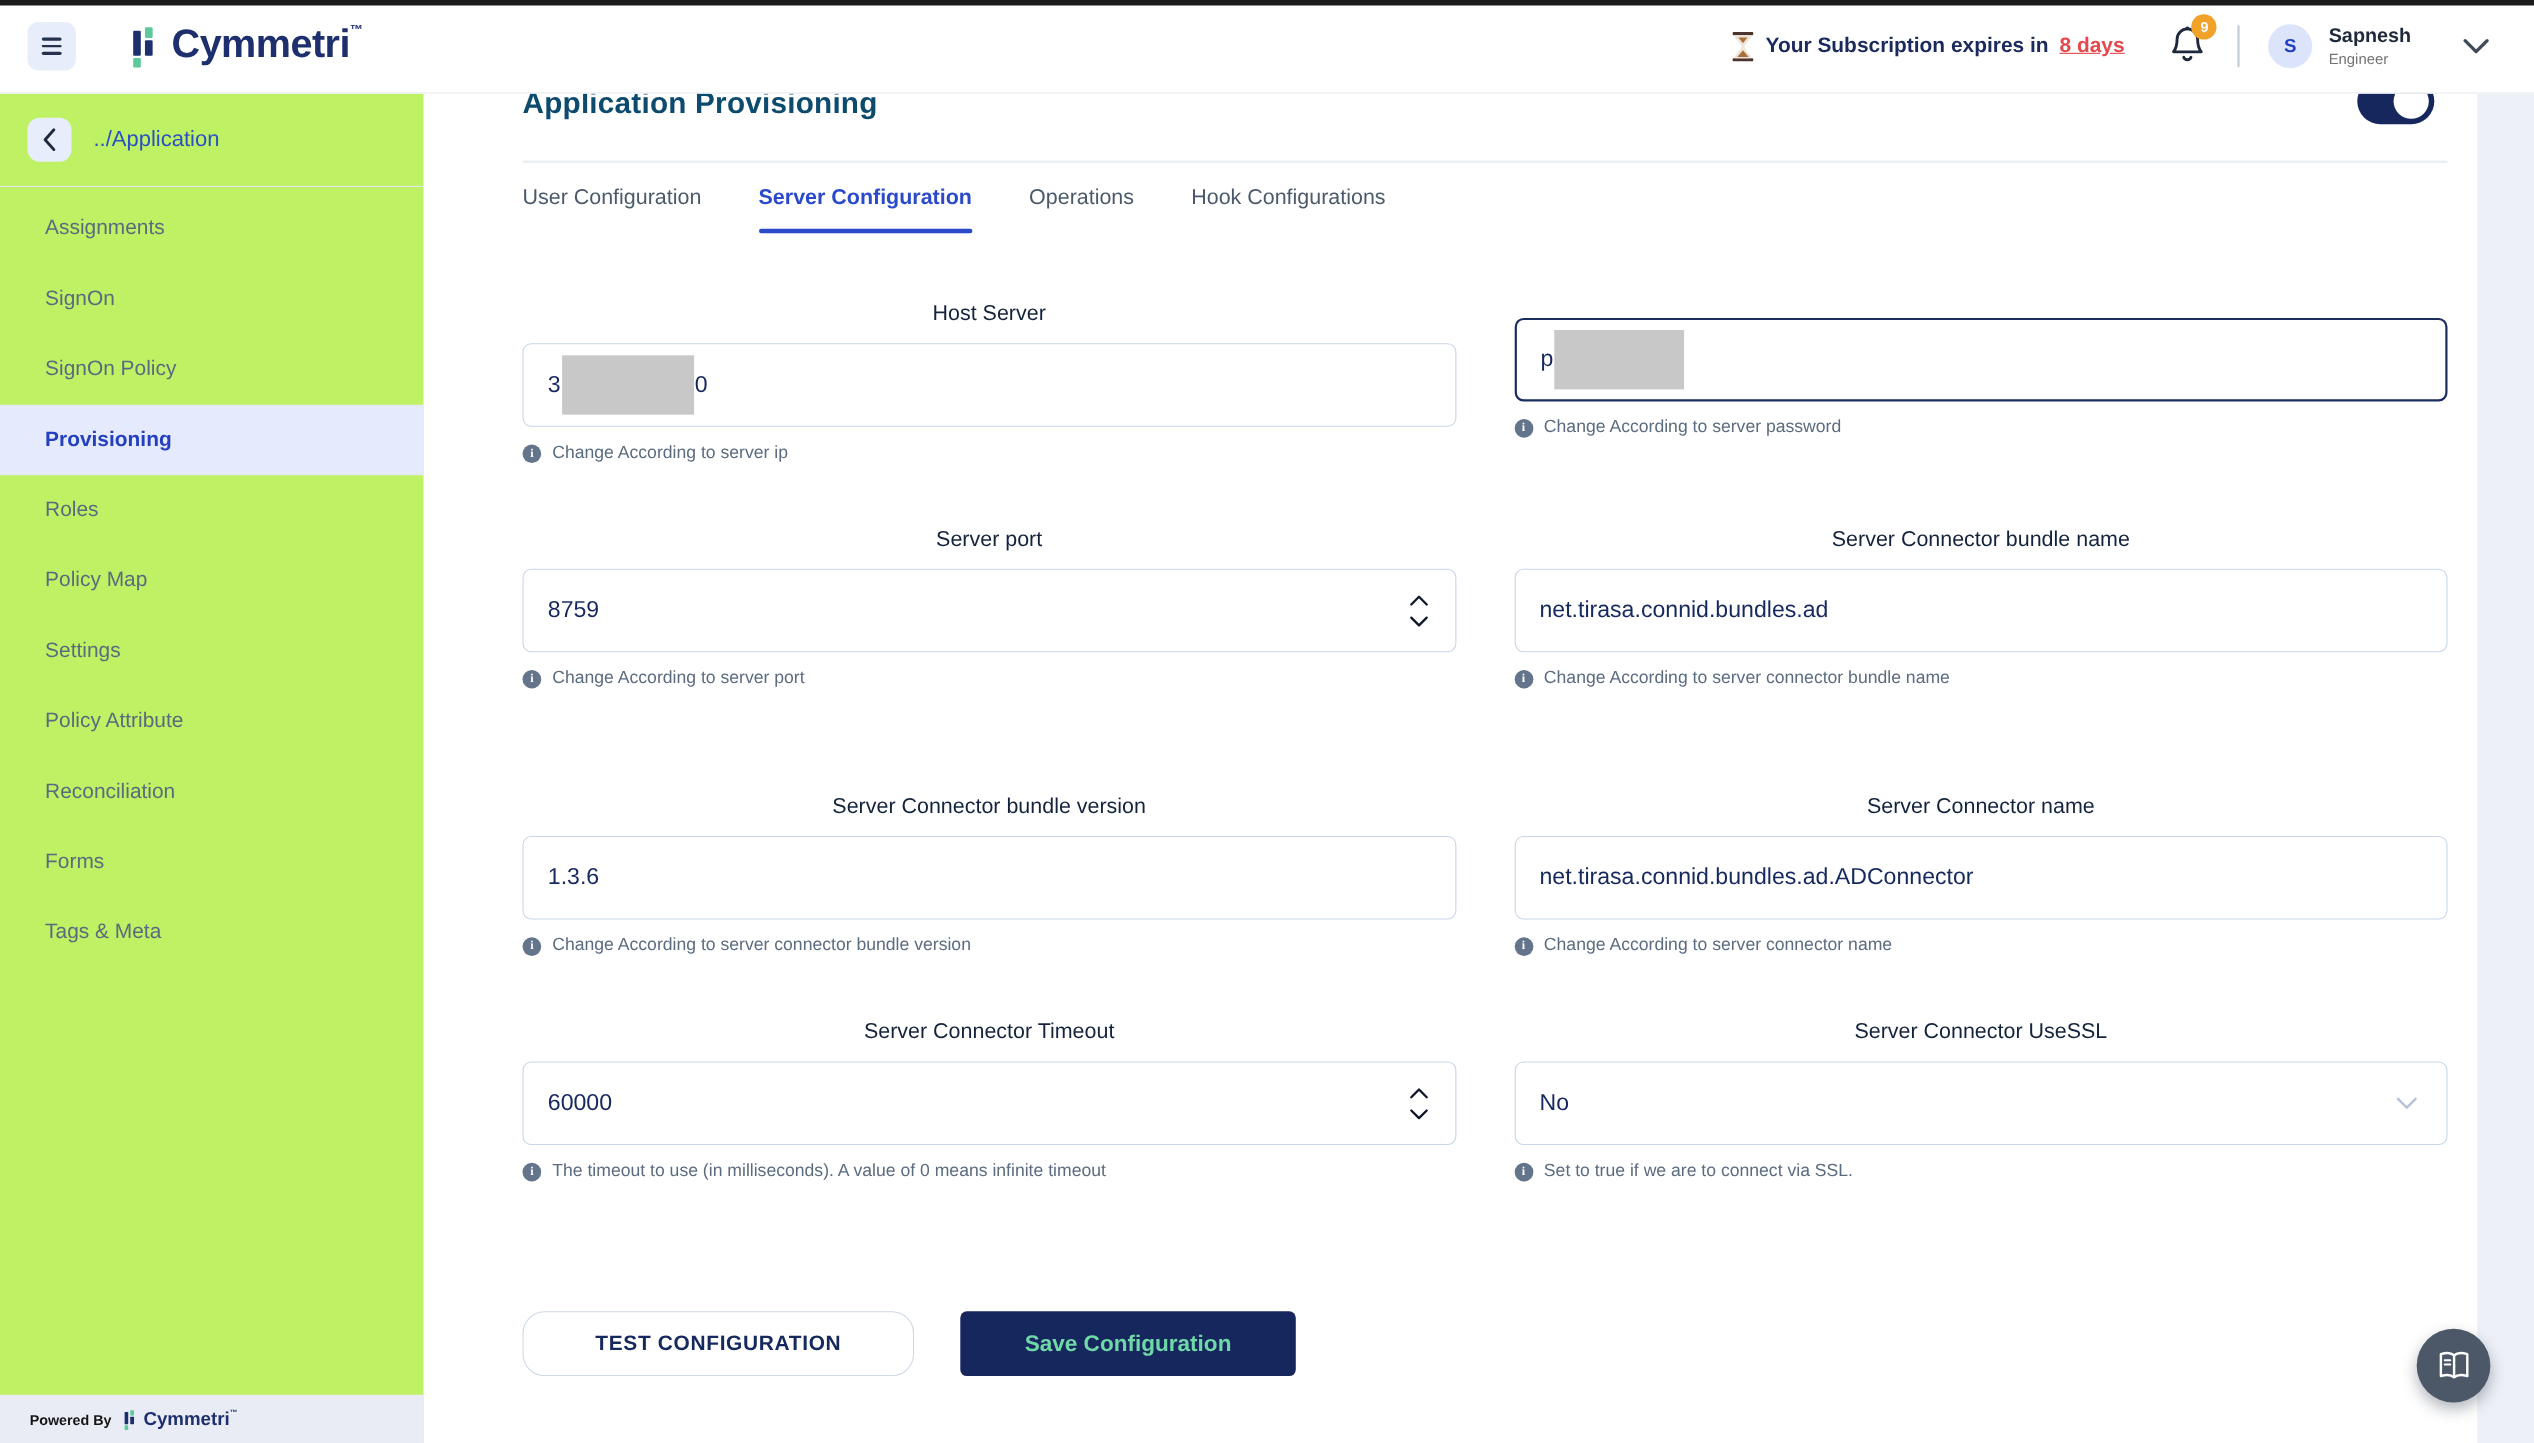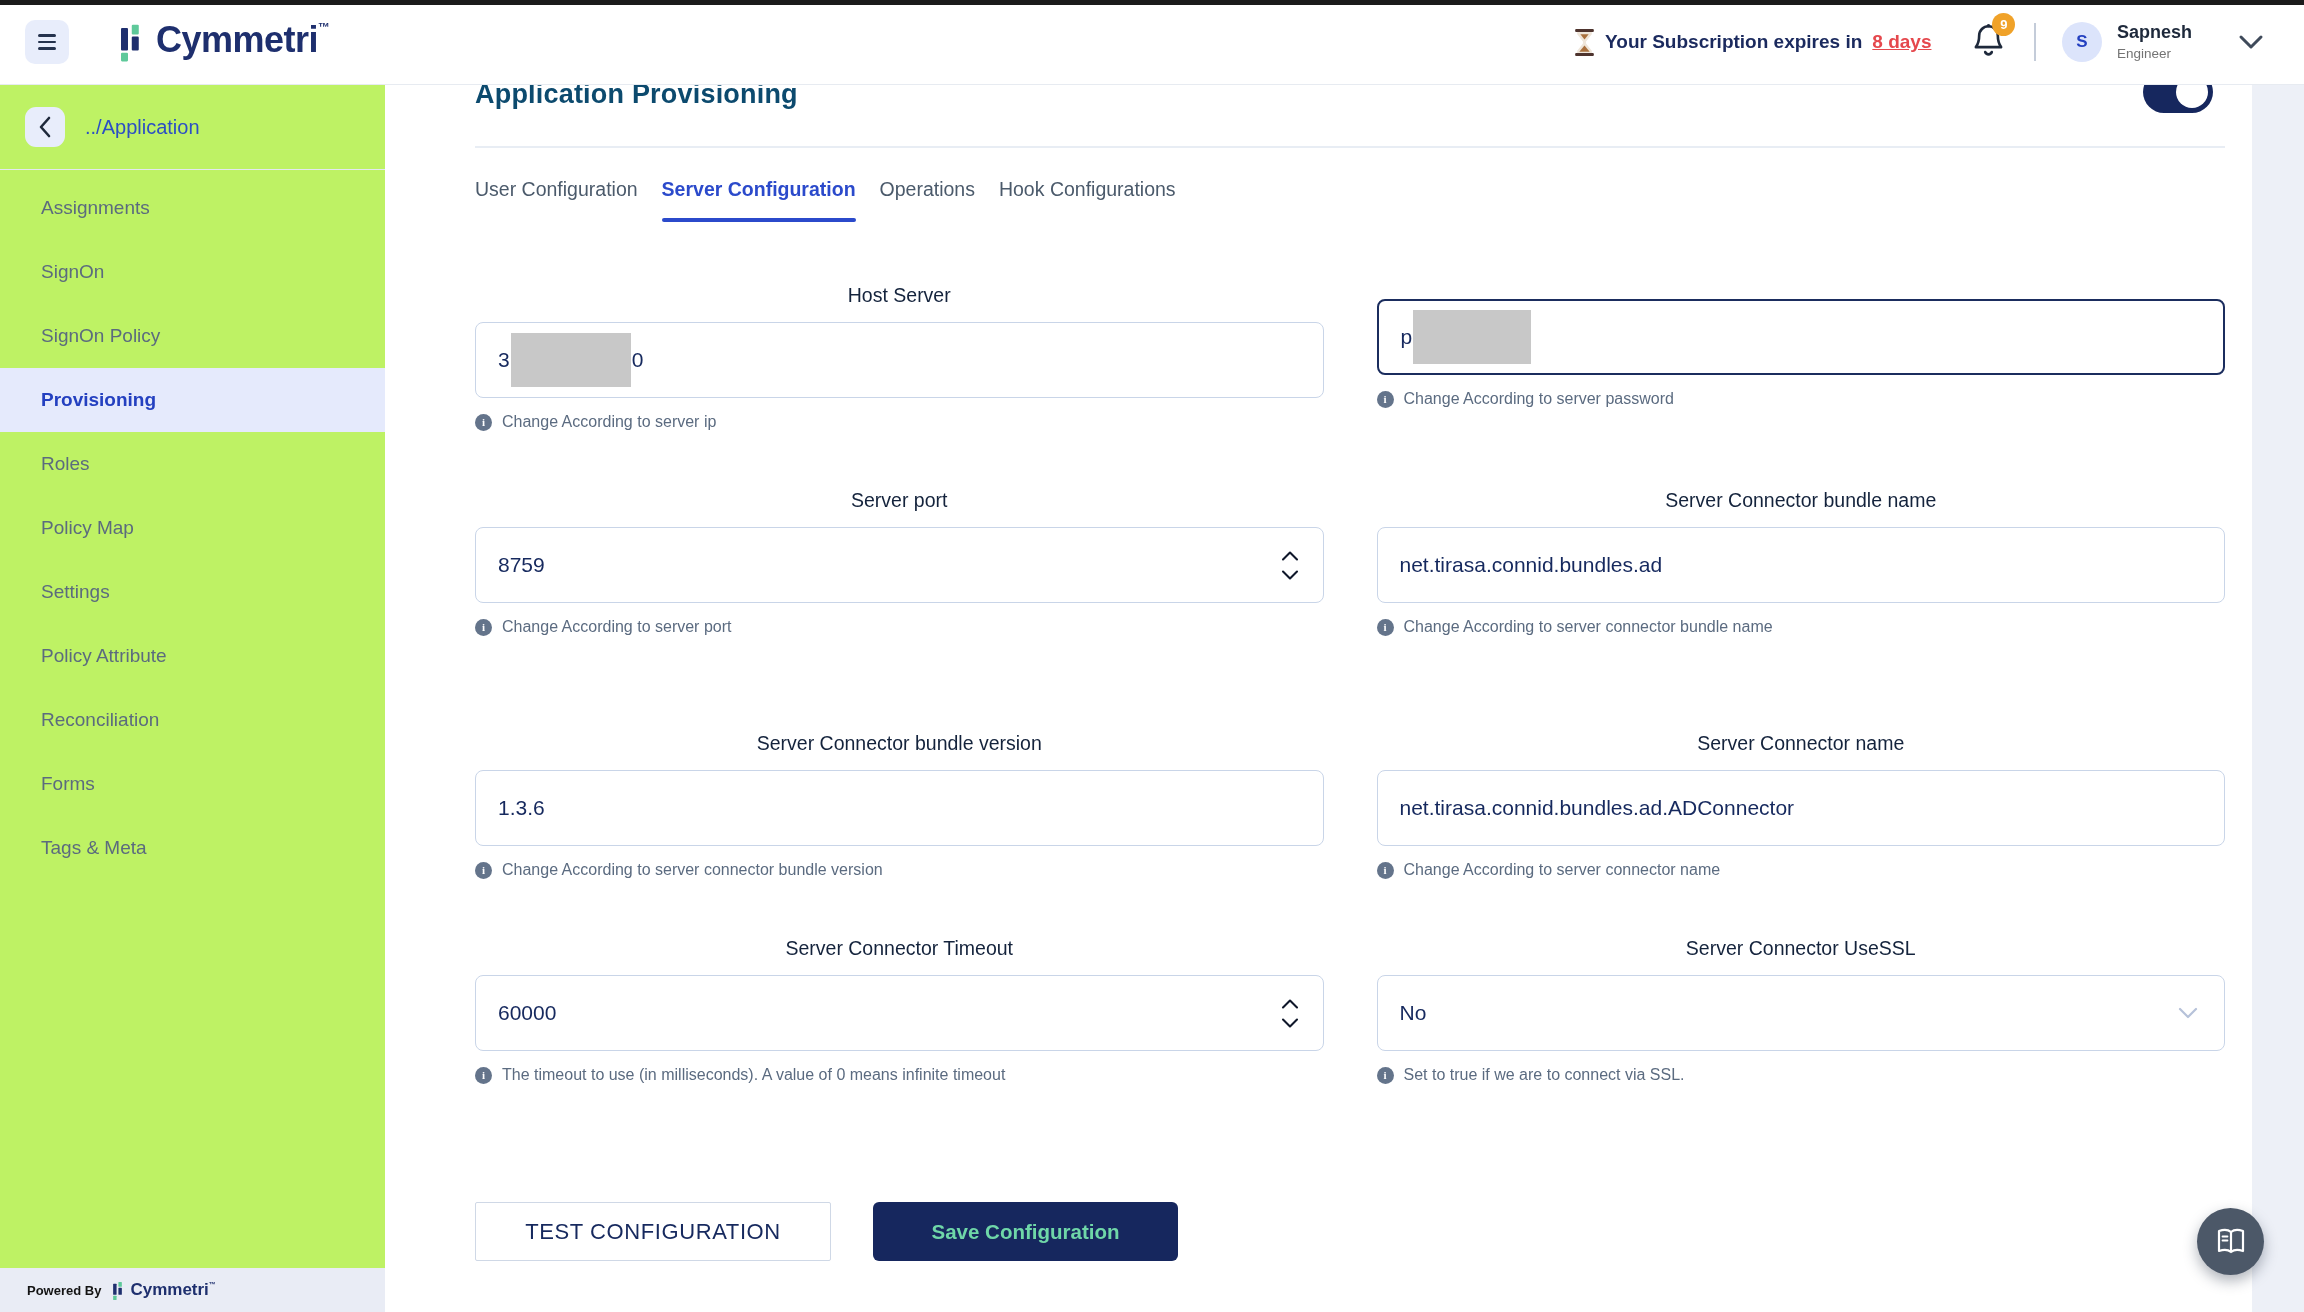--- a/index.html
+++ b/index.html
@@ -50,21 +50,21 @@
   
   .main { position:absolute; left:385px; top:85px; right:0; bottom:0; background:#fff; overflow:hidden; z-index:10; }
   .gutter { position:absolute; right:0; top:0; bottom:0; width:52px; background:#edf0f7; }
   .content { position:relative; padding:0 79px 0 90px; }
   .page-title { margin-top:-6px; font-size:27px; font-weight:bold; color:#0c4a6e; letter-spacing:0.2px; }
   .switch { position:absolute; top:-14px; right:91px; width:70px; height:42px; background:#16275e;
     border-radius:21px; cursor:pointer; }
   .switch .knob { position:absolute; top:5px; right:5px; width:32px; height:32px; background:#fff; border-radius:50%; }
   .title-divider { height:2px; background:#e8edf4; margin-top:36px; }
 
-  .tabs { display:flex; gap:24px; margin-top:30px; }
+  .tabs { display:flex; gap:52px; margin-top:20px; }
   .tab { font-size:19.5px; color:#4b5a6b; cursor:pointer; }
   .tab.active { color:#2b4acb; font-weight:bold; }
   .tab-underline { height:4px; background:#2b4acb; border-radius:3px; margin-top:17px; }
 
   .fields { display:grid; grid-template-columns:1fr 1fr; column-gap:53px; row-gap:58px; margin-top:62px; }
   .fgroup.mt-extra { margin-top:38px; }
   .fld-label { font-size:19.5px; color:#14233c;text-align:center; }
   .fld-box { position:relative; margin-top:15px; height:76px; background:#fff;
     border:1.5px solid #c9d5e8; border-radius:8px; display:flex; align-items:center;
     padding:0 60px 0 22px; cursor:text; }
@@ -73,22 +73,22 @@
   .redact { display:inline-block; width:120px; height:54px; background:#c8c8c8; margin:0 1px; vertical-align:middle; }
   .stepper { position:absolute; right:24px; top:0; height:100%; display:flex; flex-direction:column;
     justify-content:center; gap:9px; cursor:pointer; }
   .sel-caret { position:absolute; right:26px; top:50%; transform:translateY(-50%); cursor:pointer; display:flex; }
   .fld-helper { margin-top:15px; display:flex; align-items:center; gap:10px; font-size:16px; color:#5b6b80; }
   .info-dot { flex:0 0 auto; width:17px; height:17px; border-radius:50%; background:#64748b; color:#fff;
     font-size:11px; font-weight:bold; font-style:normal; display:flex; align-items:center; justify-content:center;
     font-family:"Liberation Serif",serif; }
 
   .btn-row { display:flex; gap:42px; margin-top:118px; align-items:center; }
-  .btn-test { width:356px; height:59px; background:#fff; border:1.5px solid #cfd8e6; border-radius:2px;
-    color:#16295e; font-size:22px; font-weight:normal; letter-spacing:0.6px; display:flex; align-items:center;
+  .btn-test { width:356px; height:59px; background:#fff; border:1.5px solid #cfd8e6; border-radius:20px;
+    color:#16295e; font-size:19px; font-weight:bold; letter-spacing:0.6px; display:flex; align-items:center;
     justify-content:center; cursor:pointer; }
   .btn-save { width:305px; height:59px; background:#16275e; border:none; border-radius:6px;
     color:#6fd7a8; font-size:20.5px; font-weight:bold; display:flex; align-items:center; justify-content:center; cursor:pointer; }
 
   .fab { position:absolute; left:2197px; top:1208px; width:67px; height:67px; border-radius:50%;
     background:#4c5868; box-shadow:0 6px 14px rgba(30,41,59,.35); display:flex; align-items:center;
     justify-content:center; cursor:pointer; z-index:50; }
 </style>
 </head>
 <body>

